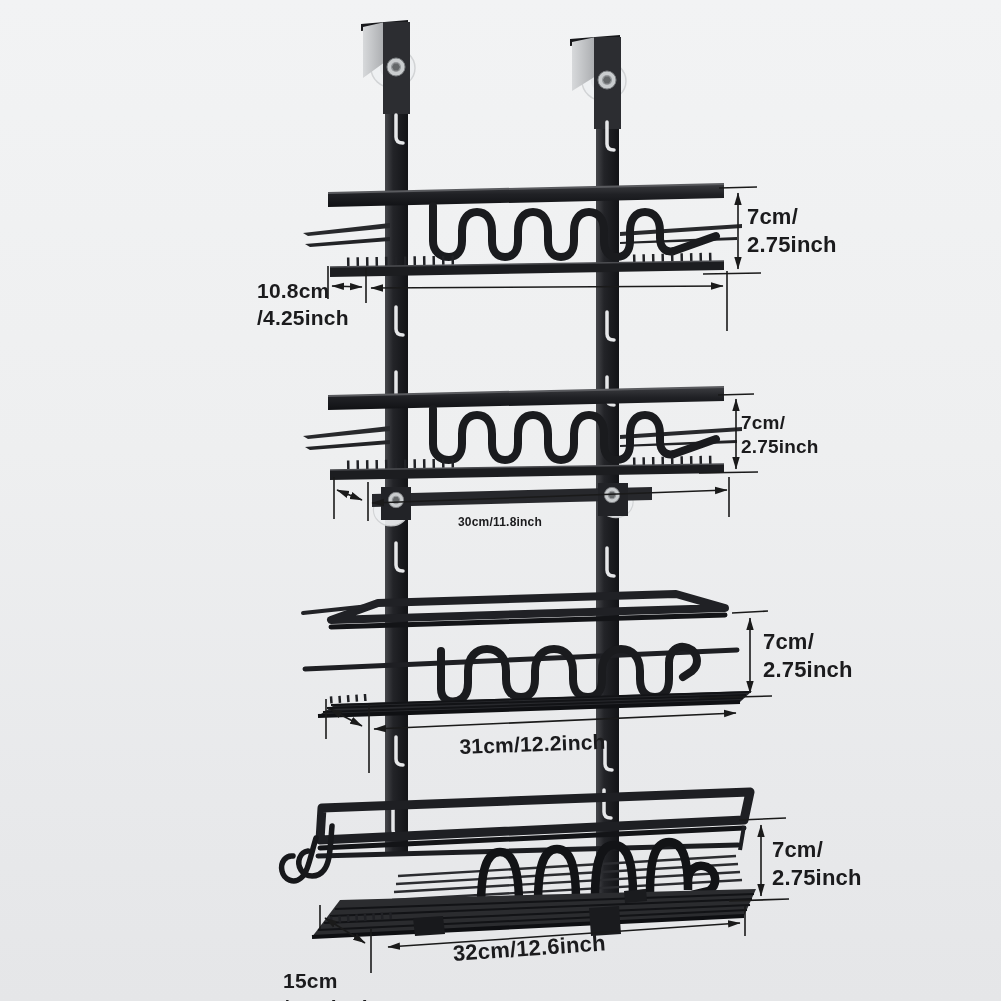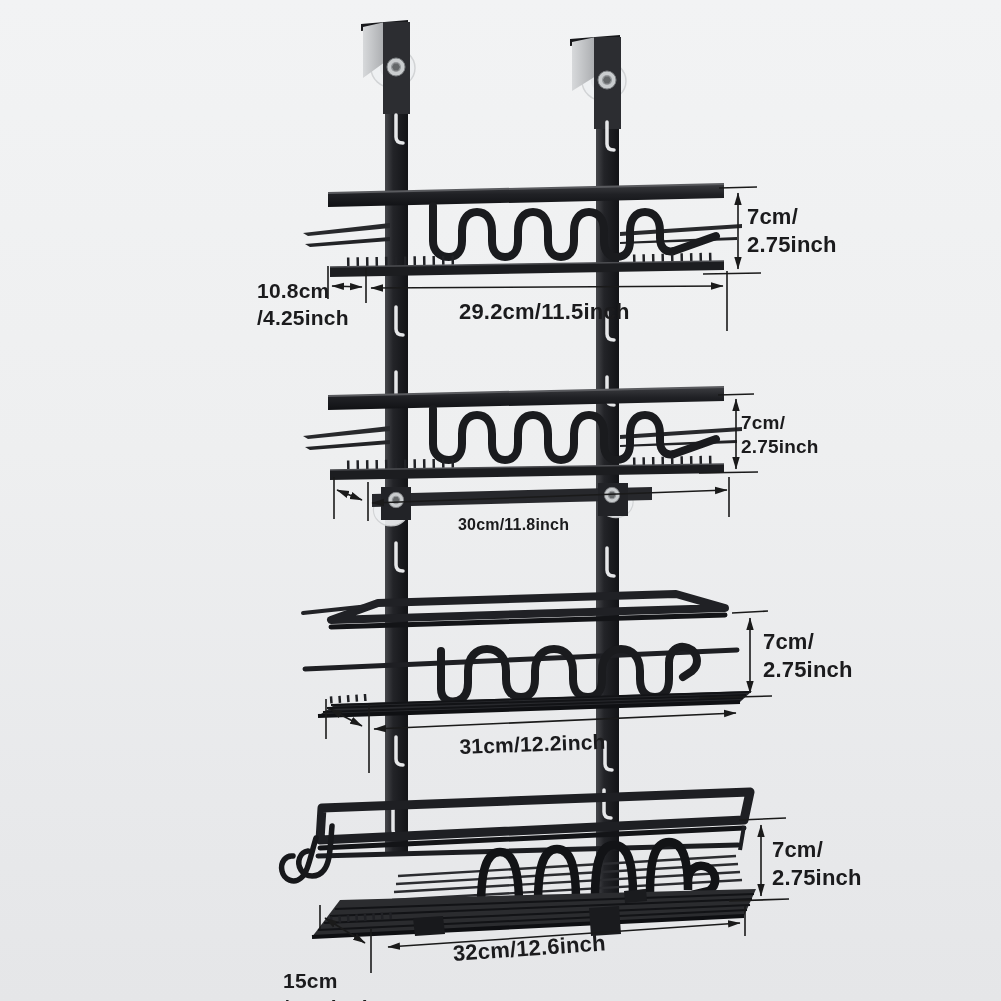--- a/index.html
+++ b/index.html
@@ -15,21 +15,21 @@
   .lbl{
     position:absolute;
     color:#1b1b1d;
     font-size:21px;
     font-weight:700;
     line-height:1.28;
     letter-spacing:.2px;
     white-space:pre-line;
   }
   .fs22{font-size:22px;}
-  .fs20{font-size:16px;}
+  .fs20{font-size:12px;}
   .fs19{font-size:19px;}
   .rot2{transform:rotate(-2deg);transform-origin:left top;}
   .rot4{transform:rotate(-4deg);transform-origin:left top;}
 </style>
 </head>
 <body>
 
 <div class="stage">
 
 <svg class="diagram" viewBox="0 0 1001 1001">
@@ -210,21 +210,20 @@
     <line x1="371" y1="929" x2="371" y2="973"></line>
     <line x1="388" y1="947" x2="740" y2="923" marker-start="url(#ah)" marker-end="url(#ah)"></line>
     <line x1="745" y1="906" x2="745" y2="936"></line>
   </g>
 </svg>
 
 <div class="lbl fs22" style="left:747px;top:203px">7cm/
 2.75inch</div>
 <div class="lbl" style="left:257px;top:278px">10.8cm
 /4.25inch</div>
-<div class="lbl fs22" style="left:459px;top:298px">29.2cm/11.5inch</div>
 
 <div class="lbl fs19" style="left:741px;top:411px">7cm/
 2.75inch</div>
 <div class="lbl fs20" style="left:458px;top:515px">30cm/11.8inch</div>
 
 <div class="lbl fs22" style="left:763px;top:628px">7cm/
 2.75inch</div>
 <div class="lbl rot2" style="left:459px;top:734px">31cm/12.2inch</div>
 
 <div class="lbl fs22" style="left:772px;top:836px">7cm/

